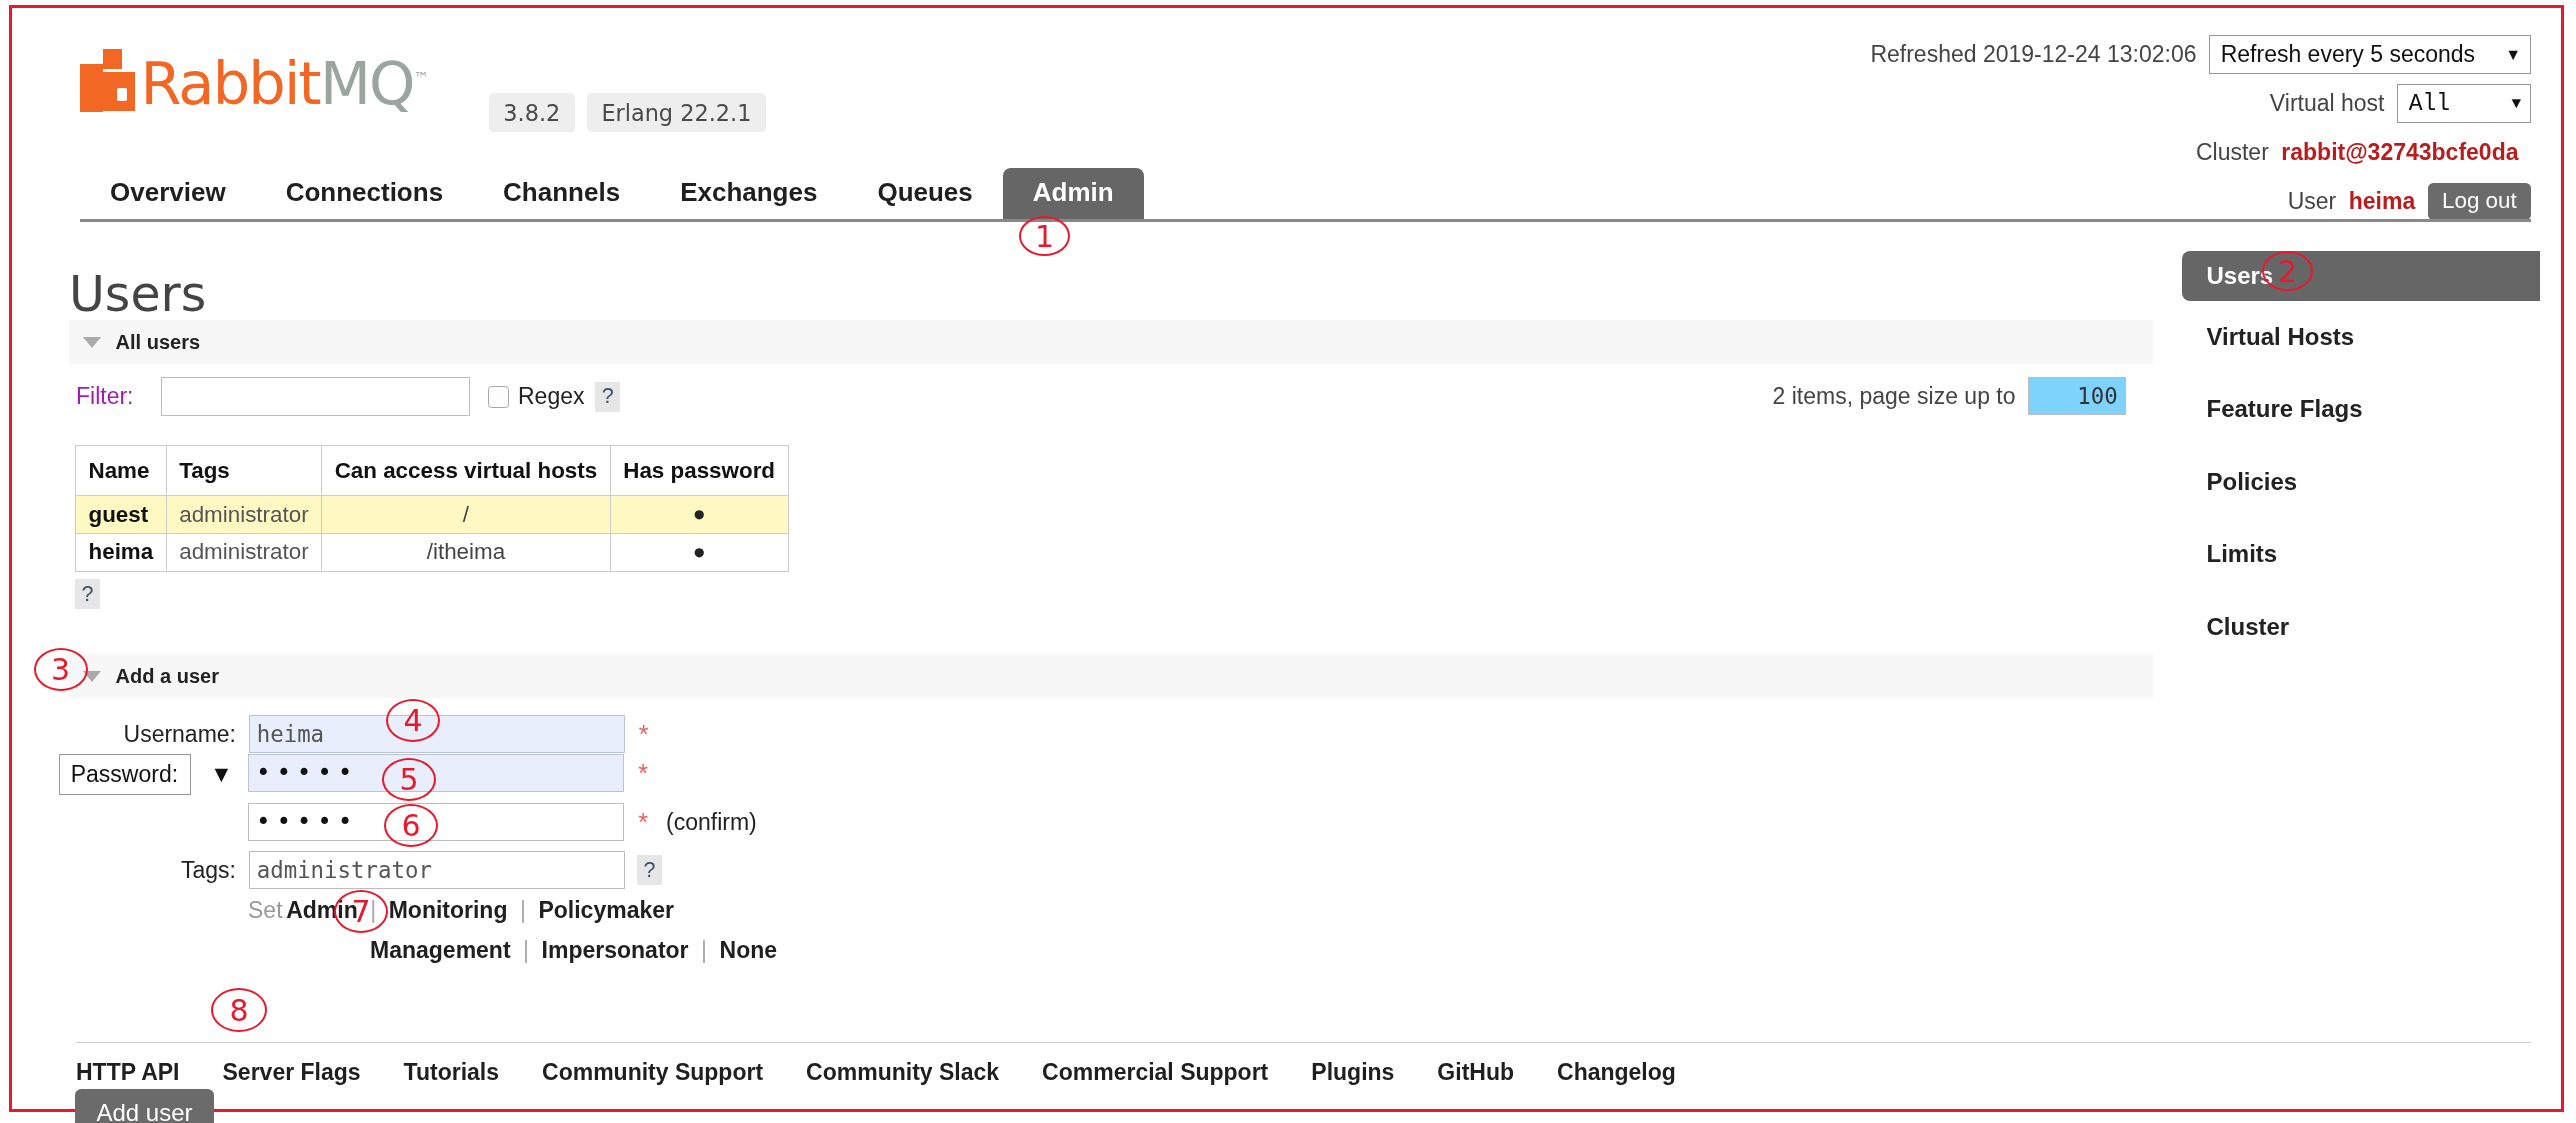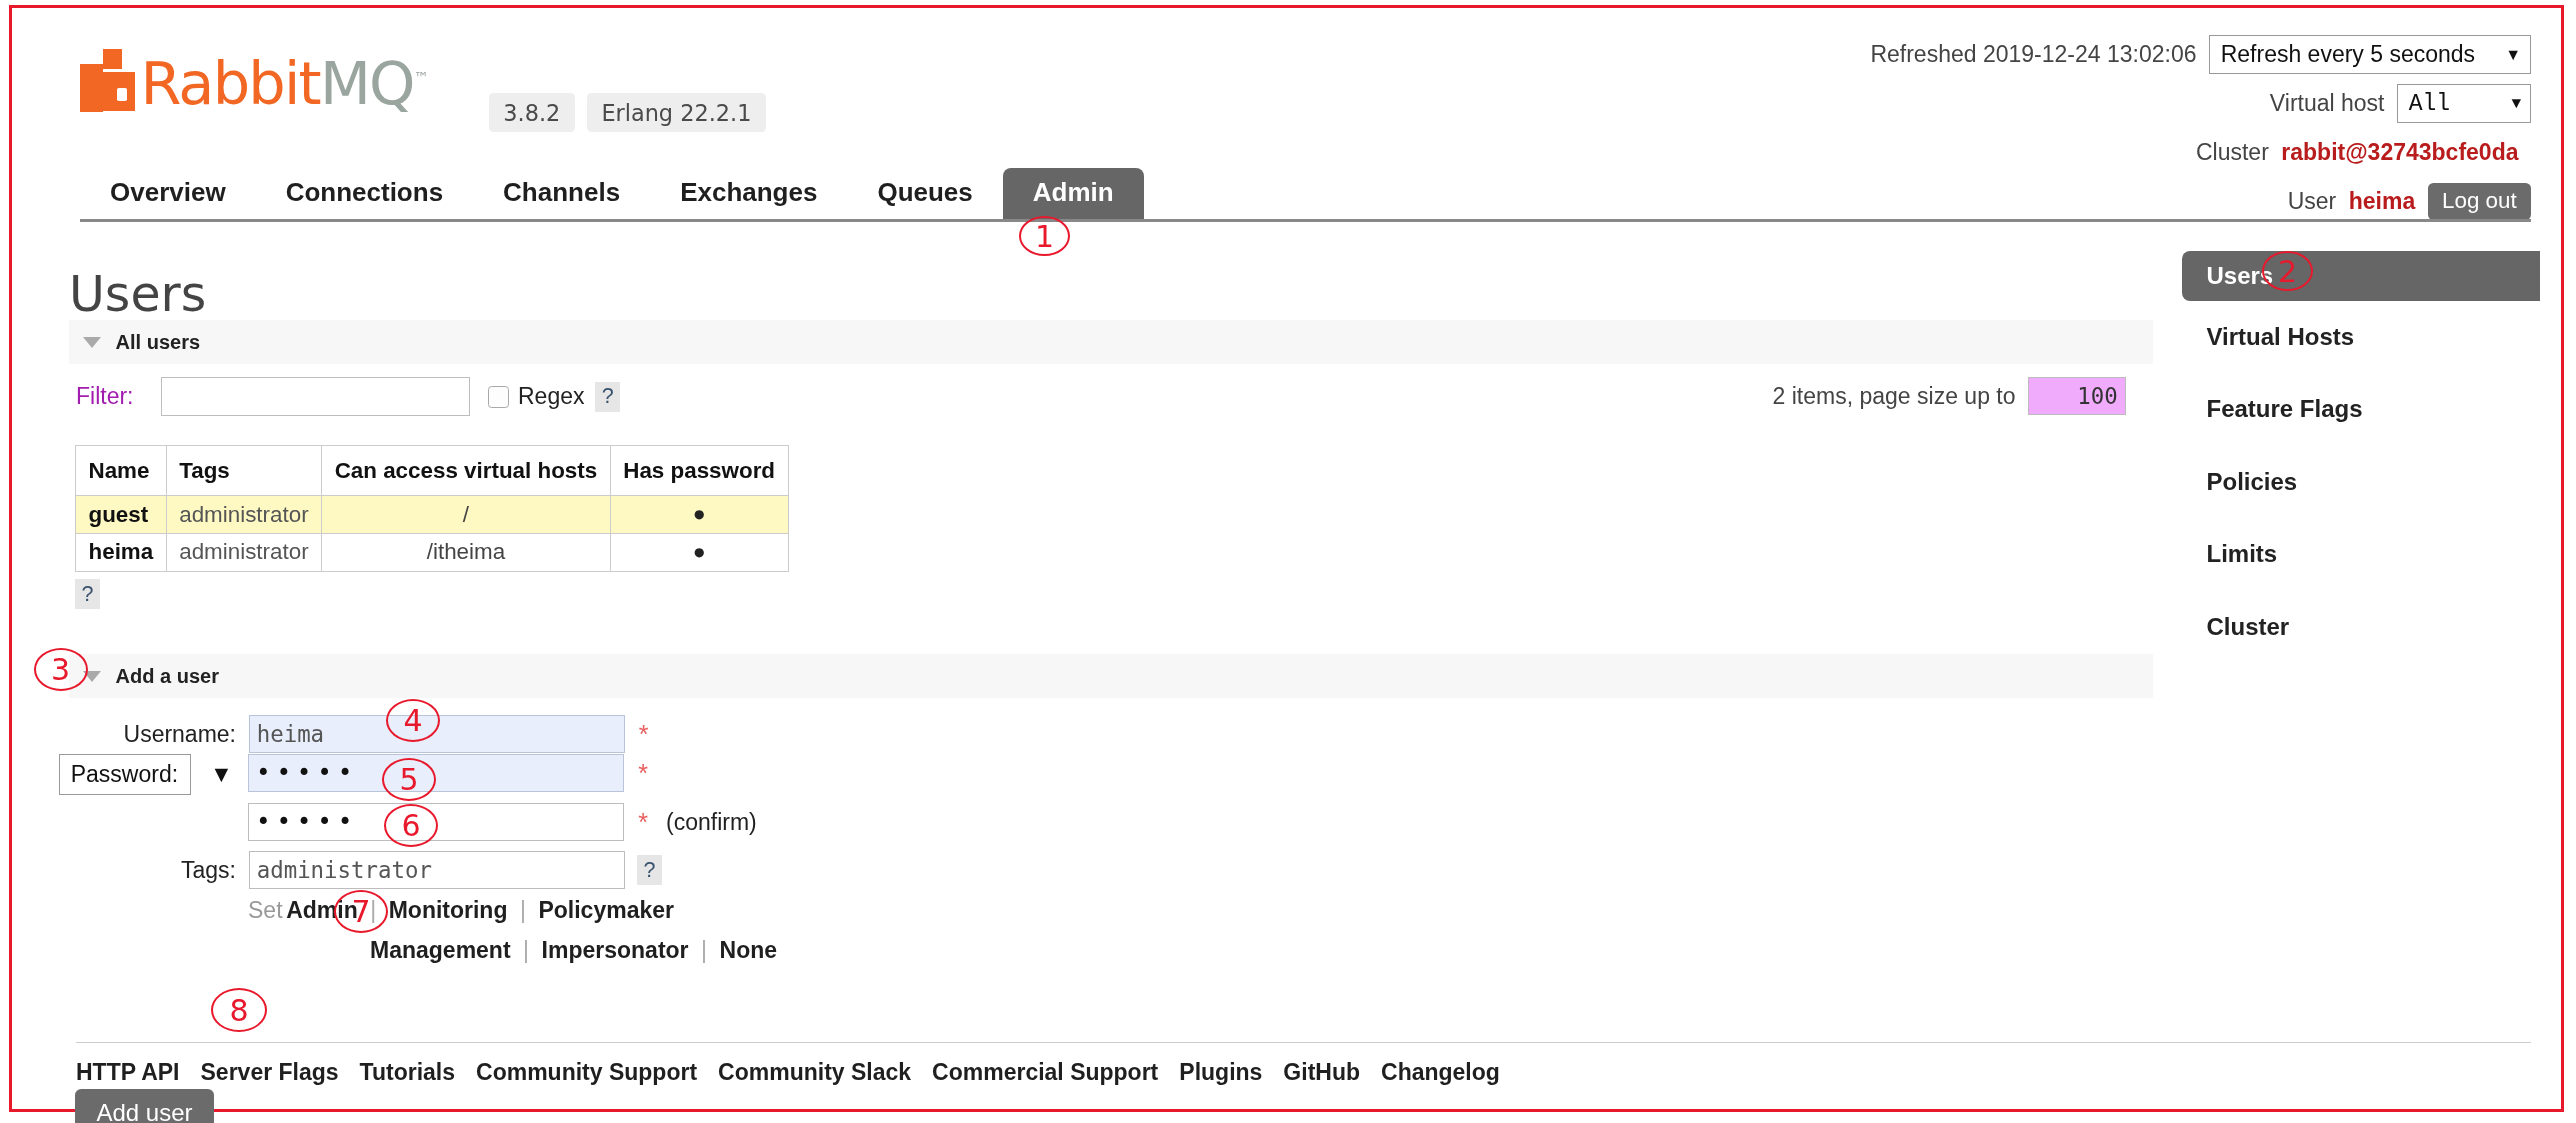--- a/index.html
+++ b/index.html
@@ -305,21 +305,21 @@
   .pagesize-label {
     font-size: 23px;
     color: #444;
     margin-right: 12.5px;
     white-space: nowrap;
   }
   #pagesize-input {
     width: 98px;
     height: 38px;
     border: 0.9px solid #bdbdbd;
-    background: #f0abfc;
+    background: #7dd3fc;
     box-sizing: border-box;
     font-size: 22.4px;
     text-align: right;
     padding-right: 7.2px;
     color: #333;
     font-family: "DejaVu Sans Mono", monospace;
   }
 
   
   #users-table {
@@ -490,21 +490,21 @@
 
   
   #footer {
     position: absolute;
     left: 64px;
     right: 30px;
     bottom: 23px;
     border-top: 1.8px solid #ccc;
     padding-top: 16px;
     display: flex;
-    gap: 21px;
+    gap: 43px;
   }
   .foot-link {
     font-size: 23px;
     font-weight: bold;
     color: #1f1f1f;
     cursor: pointer;
     white-space: nowrap;
   }
 
   

